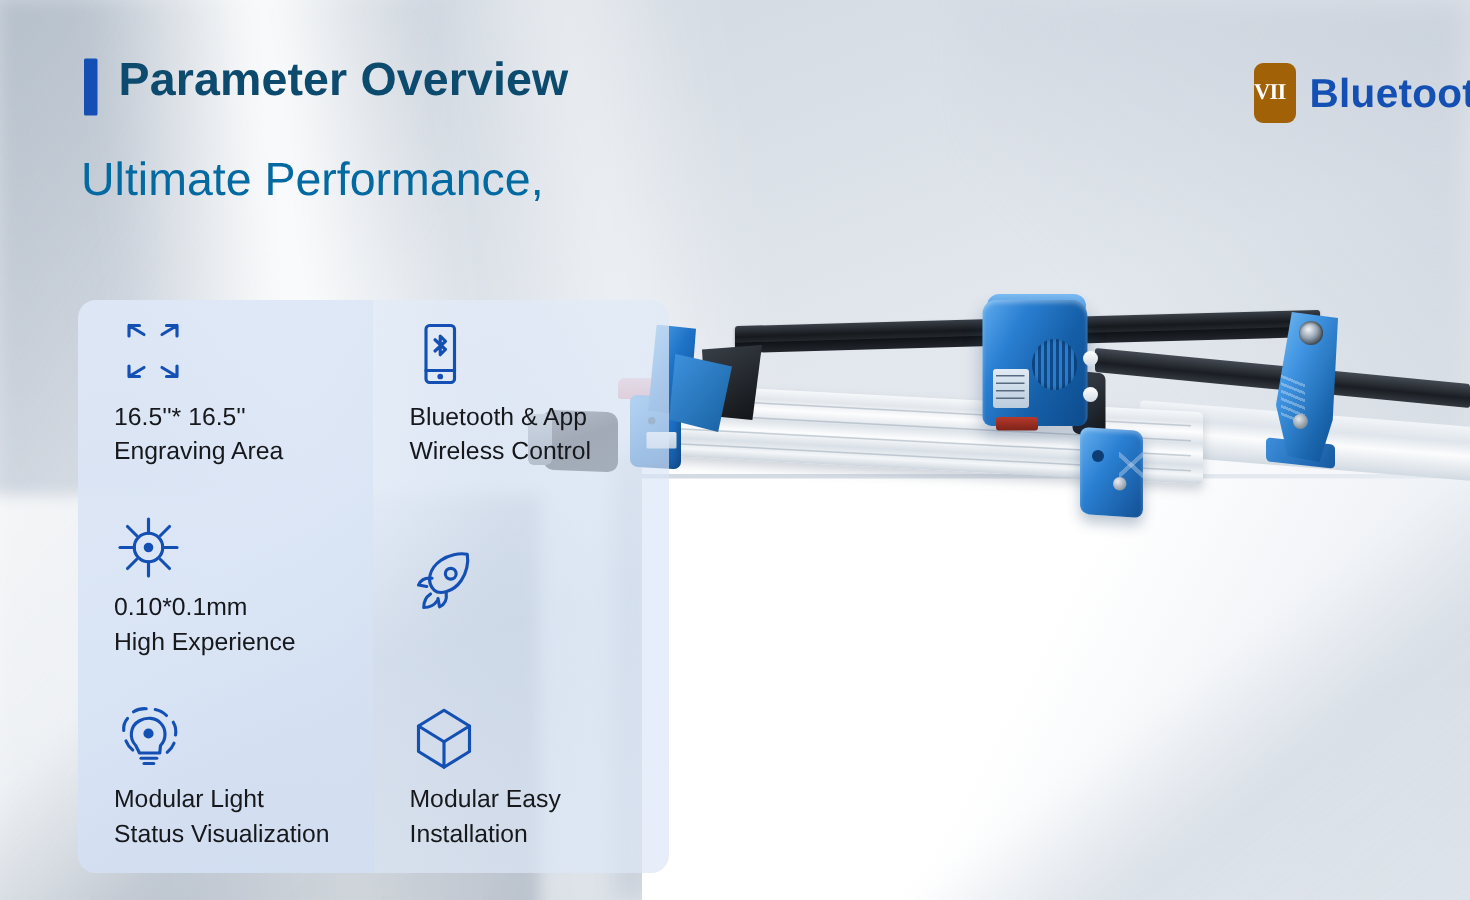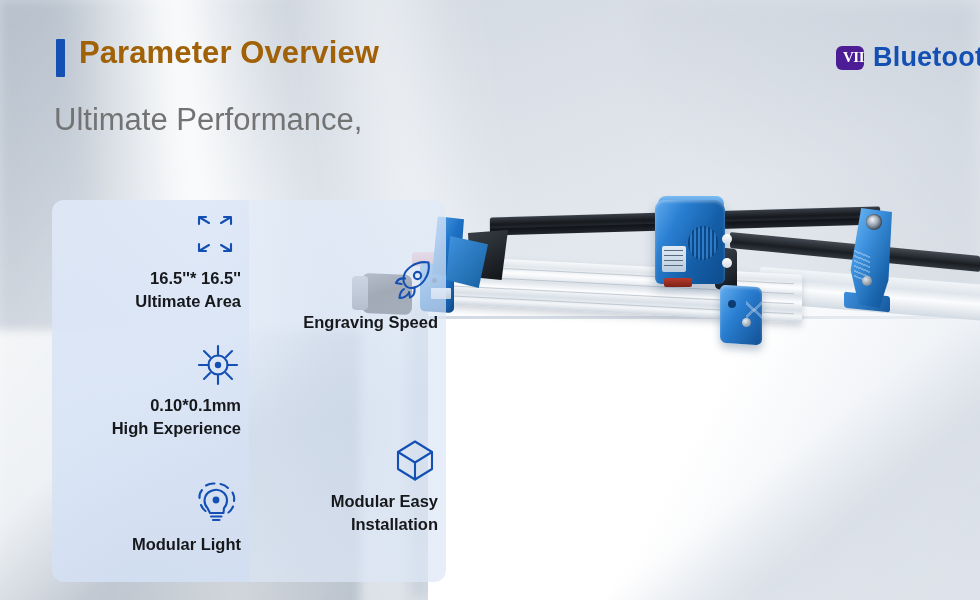--- a/index.html
+++ b/index.html
@@ -142,41 +142,41 @@
   .tower-vent{left:424px;top:62px;width:16px;height:28px;
     background:repeating-linear-gradient(0deg,rgba(255,255,255,.30) 0 2px,transparent 2px 5px);
     transform:skewY(22deg);}
   .tower-foot{left:414px;top:104px;width:46px;height:16px;border-radius:3px;
     background:linear-gradient(120deg,#3d8fdc,#16599f);transform:skewY(6deg);}
 
   
   .accent-bar{position:absolute;left:56px;top:39px;width:9px;height:38px;
     background:#1450b4;border-radius:1px;}
   .title{position:absolute;left:79px;top:35px;margin:0;
-    font-size:31px;font-weight:bold;color:#a16207;letter-spacing:.1px;}
+    font-size:31px;font-weight:bold;color:#0c4a6e;letter-spacing:.1px;}
   .subtitle{position:absolute;left:54px;top:98px;width:520px;
-    font-size:31px;line-height:44px;color:#737373;font-weight:400;}
+    font-size:31px;line-height:44px;color:#0369a1;font-weight:400;}
 
   
   .logo{position:absolute;left:836px;top:42px;display:flex;align-items:center;gap:9px;}
-  .logo-badge{width:28px;height:24px;border-radius:6px;background:#4c1d95;
-    display:flex;align-items:center;justify-content:flex-end;}
+  .logo-badge{width:28px;height:40px;border-radius:6px;background:#a16207;
+    display:flex;align-items:center;justify-content:flex-start;}
   .logo-badge span{color:#fff;font-size:15px;font-weight:bold;letter-spacing:-.5px;
     font-family:"Liberation Serif",serif;}
   .logo-word{font-size:27px;font-weight:bold;color:#1450b4;letter-spacing:.2px;}
 
   
   .panel{position:absolute;left:52px;top:200px;width:394px;height:382px;
     border-radius:12px;overflow:hidden;display:flex;}
   .panel-col{flex:1;display:flex;flex-direction:column;}
   .panel-col.left{background:linear-gradient(160deg,rgba(222,232,247,.93),rgba(210,223,243,.90));}
   .panel-col.right{background:linear-gradient(165deg,rgba(226,235,248,.80),rgba(214,227,245,.62) 55%,rgba(221,231,246,.72));}
 
-  .feature{flex:1;display:flex;flex-direction:column;align-items:flex-end;
-    justify-content:center;padding:4px 8px;box-sizing:border-box;font-weight:bold;}
+  .feature{flex:1;display:flex;flex-direction:column;align-items:flex-start;
+    justify-content:center;padding:4px 24px;box-sizing:border-box;}
   .f-icon{height:46px;display:flex;align-items:center;justify-content:center;
     margin-bottom:6px;}
   .f-line{font-size:16.5px;line-height:22px;color:#16181c;text-align:center;
     white-space:nowrap;}
   .f-line.sub{margin-top:1px;}
   .icon-blue{stroke:#1450b4;fill:none;stroke-width:2.1;
     stroke-linecap:round;stroke-linejoin:round;}
   .icon-blue-fill{fill:#1450b4;}
 </style>
 </head>
@@ -271,21 +271,21 @@
           <svg width="52" height="46" viewBox="0 0 52 46">
             <g class="icon-blue">
               <path d="M20 8 L10 2 M10 2 L10 9 M10 2 L17 2"></path>
               <path d="M32 8 L42 2 M42 2 L42 9 M42 2 L35 2"></path>
               <path d="M20 30 L10 36 M10 36 L10 29 M10 36 L17 36"></path>
               <path d="M32 30 L42 36 M42 36 L42 29 M42 36 L35 36"></path>
             </g>
           </svg>
         </div>
         <div class="f-line">16.5''* 16.5''</div>
-        <div class="f-line sub">Ultimate Area</div>
+        <div class="f-line sub">Engraving Area</div>
       </div>
 
       <div class="feature">
         <div class="f-icon">
           <svg width="46" height="46" viewBox="0 0 46 46">
             <g class="icon-blue">
               <circle cx="23" cy="23" r="9.5"></circle>
               <path d="M23 4 L23 13.5"></path>
               <path d="M23 32.5 L23 42"></path>
               <path d="M4 23 L13.5 23"></path>
@@ -313,40 +313,54 @@
               <path d="M13 4.5 C15.5 3 18.5 2.3 21.5 2.5"></path>
               <path d="M27.5 3 C30.5 3.6 33 5 35 7"></path>
               <path d="M39.5 11.5 C41 14 41.5 17 41 20"></path>
               <path d="M40 25.5 C39 28 37.5 30 35.5 31.5"></path>
               <path d="M8 24 C9 26.5 10.5 28.5 12.5 30"></path>
             </g>
             <circle cx="23" cy="19" r="3.4" class="icon-blue-fill"></circle>
           </svg>
         </div>
         <div class="f-line">Modular Light</div>
+        <div class="f-line sub">Status Visualization</div>
       </div>
 
     </div>
 
     <div class="panel-col right">
 
+      <div class="feature">
+        <div class="f-icon">
+          <svg width="40" height="48" viewBox="0 0 40 48">
+            <g class="icon-blue">
+              <rect x="11" y="3" width="19" height="38" rx="2.4"></rect>
+              <path d="M11 33 L30 33"></path>
+              <path d="M17 12.5 L24 19 L20.5 22.5 L20.5 10 L24 13.5 L17 20"></path>
+            </g>
+            <circle cx="20.5" cy="37" r="1.9" class="icon-blue-fill"></circle>
+          </svg>
+        </div>
+        <div class="f-line">Bluetooth &amp; App</div>
+        <div class="f-line sub">Wireless Control</div>
+      </div>
 
       <div class="feature">
         <div class="f-icon">
           <svg width="48" height="46" viewBox="0 0 48 46">
             <g class="icon-blue">
               <path d="M16.5 28.5 C11 23 13 14 21 8.5 C26 5 33 3.5 38.5 4.5 C39.5 10 38 17 34.5 22 C29 30 20 31.5 16.5 28.5 Z"></path>
               <path d="M15 20.5 C11 20 7.5 21.5 6 25 L11.5 26"></path>
               <path d="M24.5 30.5 C25 34.5 23.5 38 20 39.5 L19 34"></path>
               <path d="M14 31 C11 33 9.5 36.5 9.5 40 C13 40 16.5 38.5 18.5 35.5"></path>
             </g>
             <circle cx="27.5" cy="17.5" r="3.6" class="icon-blue" style="fill:none"></circle>
           </svg>
         </div>
-        <div class="f-line sub">Engraving Speed</div>
       </div>
 
       <div class="feature">
         <div class="f-icon">
           <svg width="46" height="46" viewBox="0 0 46 46">
             <g class="icon-blue">
               <path d="M23 3.5 L40 14 L23 24.5 L6 14 Z"></path>
               <path d="M6 14 L6 31 L23 41.5 L23 24.5"></path>
               <path d="M40 14 L40 31 L23 41.5"></path>
             </g>

